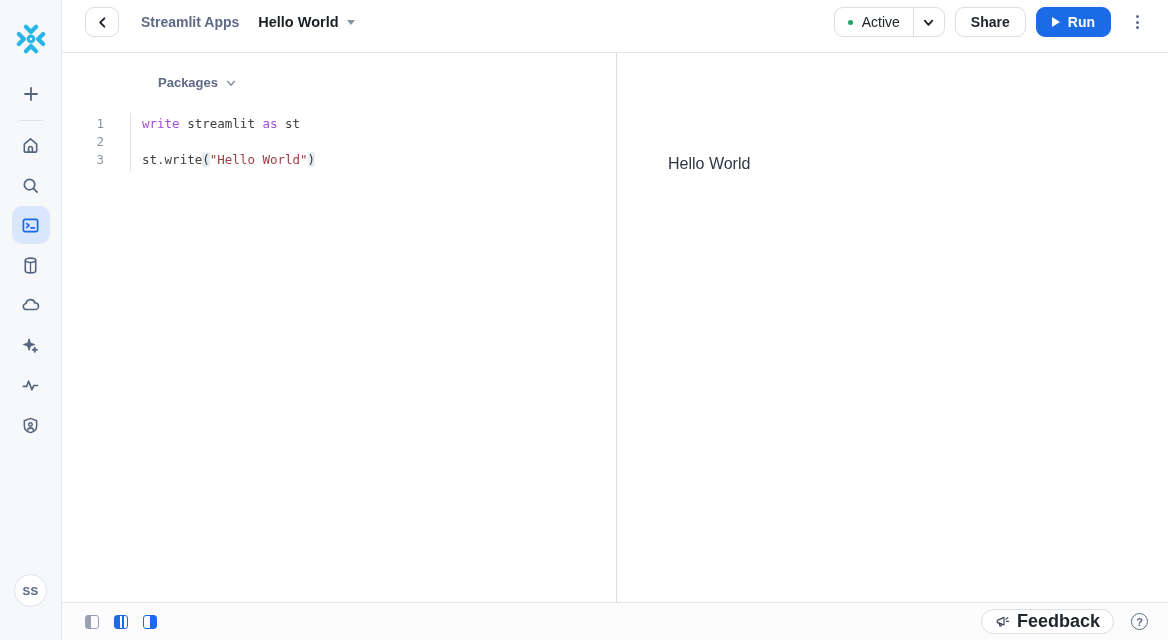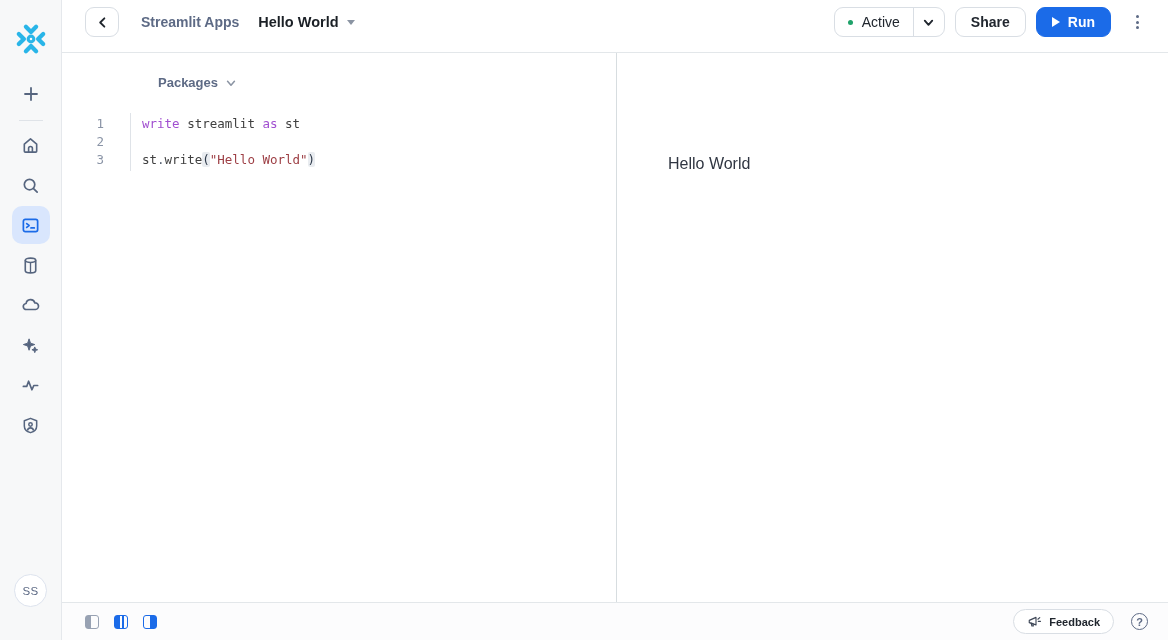--- a/index.html
+++ b/index.html
@@ -20,21 +20,21 @@
     align-items:center; justify-content:center; margin-bottom:2px; cursor:pointer;
   }
   .rail-icon svg { stroke:#56657f; }
   .rail-icon.selected { background:#d9e6fd; }
   .rail-icon.selected svg { stroke:#1b6be8; }
   .rail-icon.first { margin-top:18px; }
   .rail-divider { width:24px; border-top:1px solid #dfe3e8; margin:5px 0; }
   .avatar {
     margin-top:auto; margin-bottom:33px; width:33px; height:33px; border-radius:50%;
     background:#ffffff; border:1px solid #dde3ee; color:#5d6a85;
-    font-size:11.5px; font-weight:400; letter-spacing:.4px;
+    font-size:11.5px; font-weight:700; letter-spacing:.4px;
     display:flex; align-items:center; justify-content:center; cursor:pointer;
   }
   
   .main { flex:1; display:flex; flex-direction:column; min-width:0; }
   .header {
     height:53px; border-bottom:1px solid #e3e7ea; background:#fff;
     display:flex; align-items:center; padding:0 19px 8px 23px; flex-shrink:0;
   }
   .back-btn {
     width:34px; height:30px; border:1px solid #d9dee4; border-radius:9px; background:#fff;
@@ -86,21 +86,21 @@
   .layout-icon { width:14px; height:14px; border-radius:3px; position:relative; cursor:pointer; }
   .layout-icon.gray { border:1.5px solid #98a2b3; }
   .layout-icon.gray::before { content:""; position:absolute; left:0; top:0; bottom:0; width:4.5px; background:#98a2b3; }
   .layout-icon.blue { border:1.5px solid #1b6be8; }
   .layout-icon.split::before { content:""; position:absolute; left:0; top:0; bottom:0; width:4.5px; background:#1b6be8; }
   .layout-icon.split::after { content:""; position:absolute; left:6.5px; top:0; bottom:0; width:2px; background:#1b6be8; }
   .layout-icon.right-fill::before { content:""; position:absolute; right:0; top:0; bottom:0; width:6.5px; background:#1b6be8; }
   .footer-right { margin-left:auto; display:flex; align-items:center; gap:17px; }
   .feedback-btn {
     height:25px; padding:0 13px; border:1px solid #d9dee4; border-radius:13px; background:#fff;
-    display:flex; align-items:center; gap:7px; font-size:11px; font-weight:700; color:#20262e; cursor:pointer;
+    display:flex; align-items:center; gap:7px; font-size:18px; font-weight:700; color:#20262e; cursor:pointer;
   }
   .help-btn {
     width:17px; height:17px; border-radius:50%; border:1.4px solid #5d6a85; color:#5d6a85;
     font-size:11px; font-weight:700; display:flex; align-items:center; justify-content:center; cursor:pointer; background:transparent;
   }
 </style>
 </head>
 <body>
 
 <nav class="rail">

